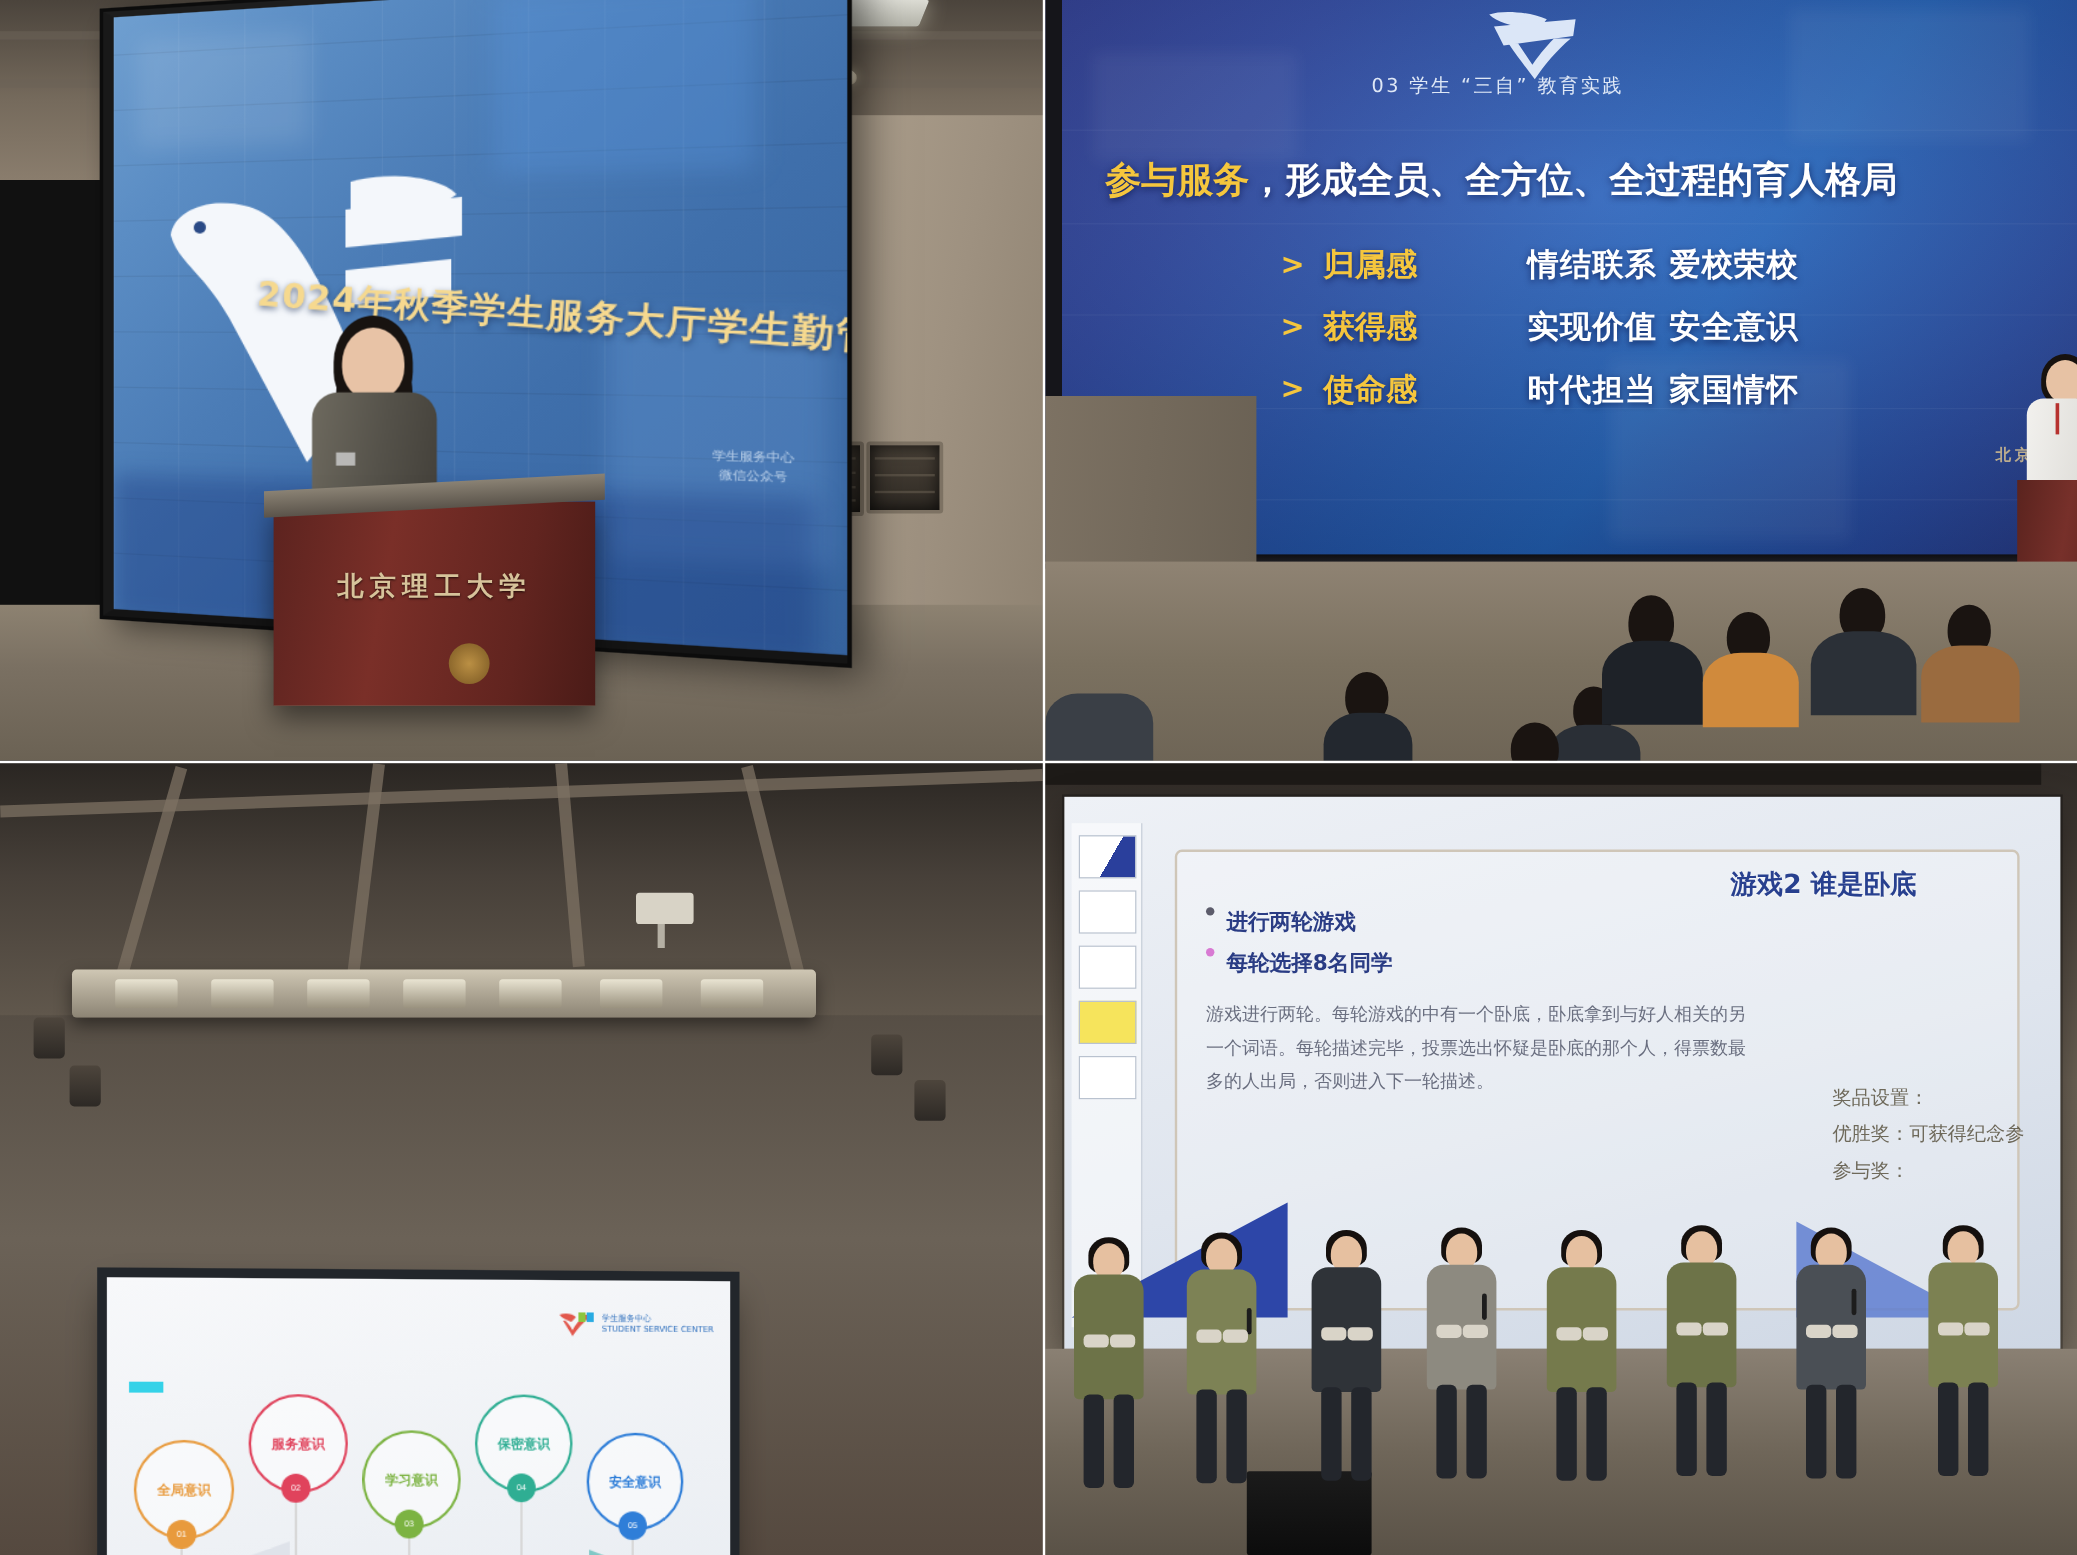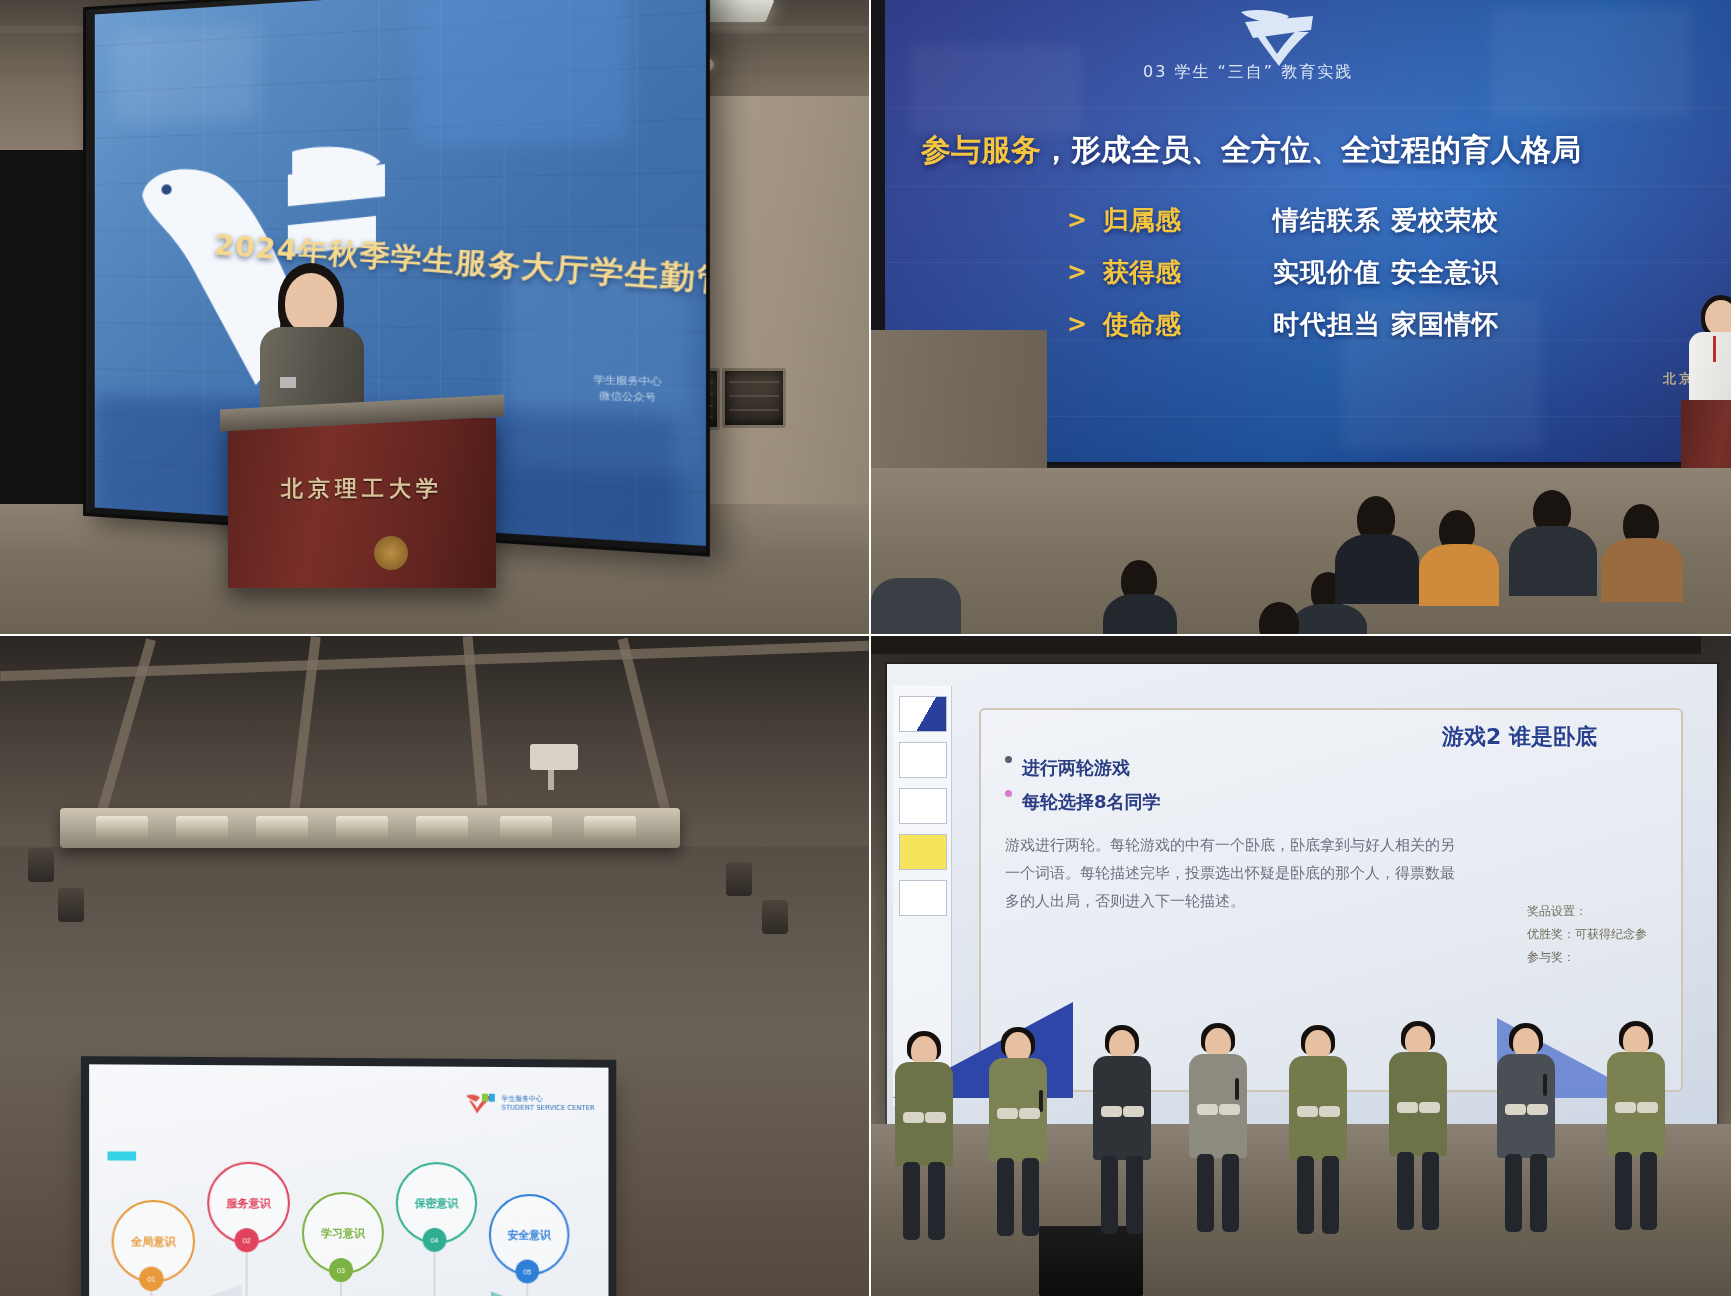--- a/index.html
+++ b/index.html
@@ -173,21 +173,21 @@
     border:2px solid #cfc6b8;border-radius:6px;background:rgba(255,255,255,.28);}
   .pD .slideTitle{position:absolute;right:120px;top:58px;color:#28408f;font-weight:bold;font-size:22px;
     font-family:"DejaVu Sans",sans-serif;white-space:nowrap;text-shadow:0 1px 2px rgba(255,255,255,.7);}
   .pD .bulletBox{position:absolute;left:118px;top:92px;width:300px;}
   .pD .bullet{display:flex;align-items:flex-start;gap:10px;margin-bottom:10px;}
   .pD .bullet .bd{width:7px;height:7px;border-radius:50%;background:#5c5c6b;}
   .pD .bullet .bd.pink{background:#d87ad3;}
   .pD .bullet .bt{color:#2a3c84;font-weight:bold;font-size:18px;font-family:"DejaVu Sans",sans-serif;}
   .pD .para{position:absolute;left:118px;top:168px;width:460px;color:#4a4f63;font-size:15px;
     line-height:1.85;font-family:"DejaVu Serif",serif;opacity:.8;}
-  .pD .prize{position:absolute;right:30px;top:236px;width:160px;color:#5a5340;font-size:12px;
+  .pD .prize{position:absolute;right:30px;top:236px;width:160px;color:#5a5340;font-size:16px;
     line-height:1.9;font-family:"DejaVu Serif",serif;opacity:.85;}
   .pD .gameIcon{position:absolute;right:18px;top:18px;width:168px;height:168px;border-radius:24px;
     background:radial-gradient(circle at 50% 42%,#ffd83d,#f0a81c 70%,#d8880f);
     box-shadow:0 4px 14px rgba(0,0,0,.35);overflow:hidden;}
   .pD .gameIcon .rays{position:absolute;inset:0;
     background:repeating-conic-gradient(from 0deg at 50% 40%,rgba(255,255,255,.30) 0deg 7deg,transparent 7deg 14deg);}
   .pD .gi-lbl{position:absolute;left:8px;right:8px;bottom:10px;height:36px;border-radius:6px;
     background:#121212;color:#ffd23d;font-weight:bold;font-size:20px;text-align:center;
     line-height:36px;letter-spacing:2px;font-family:"DejaVu Sans",sans-serif;}
   .pD .triA{position:absolute;left:6px;bottom:26px;width:0;height:0;

